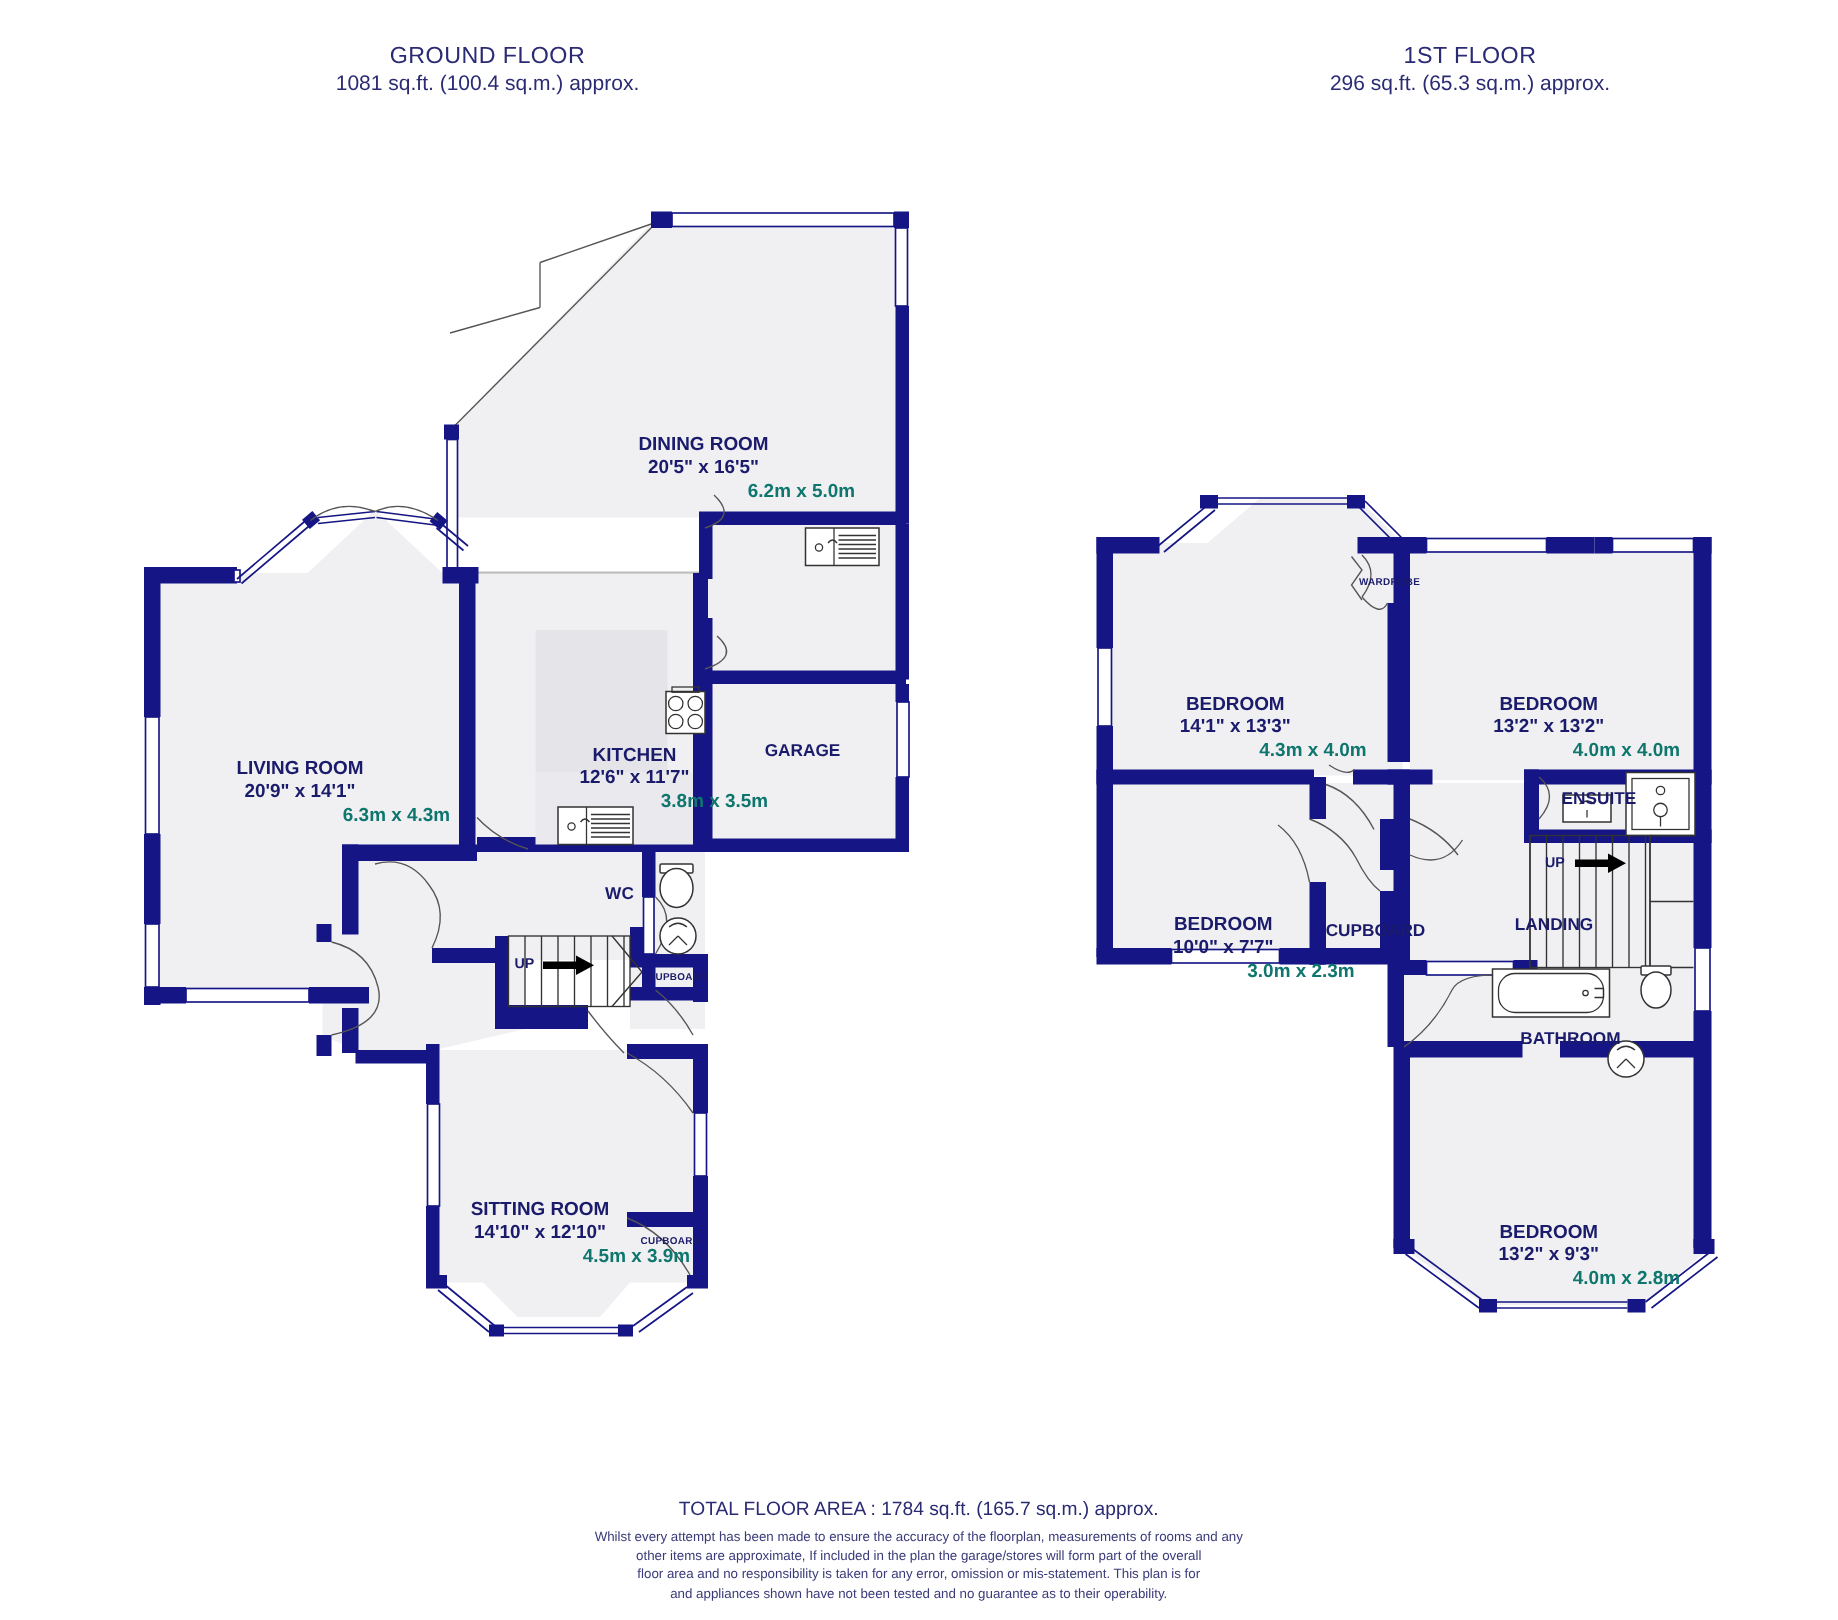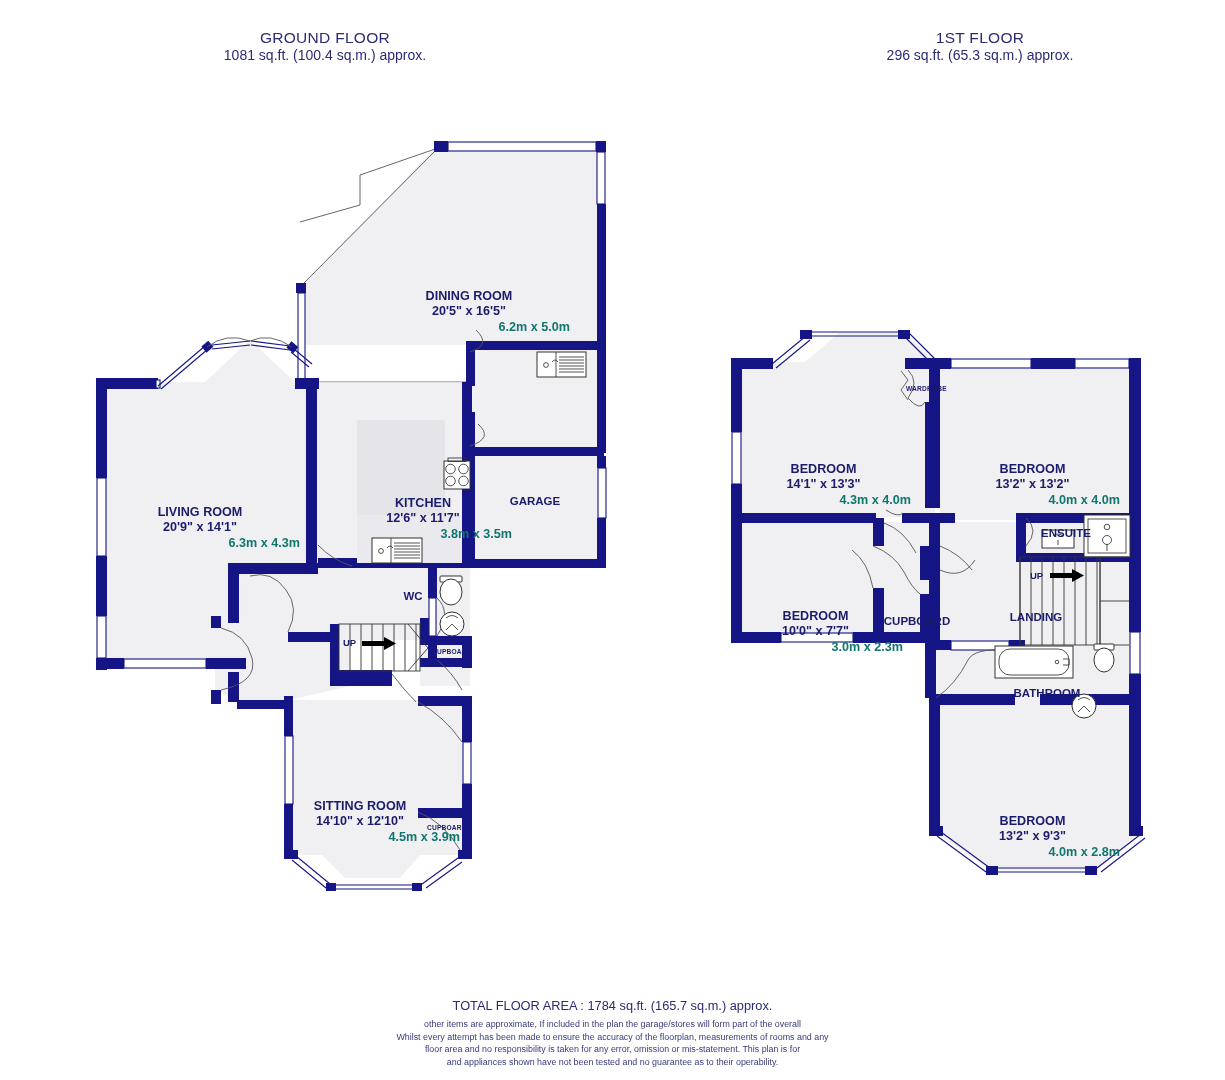--- a/index.html
+++ b/index.html
@@ -499,20 +499,20 @@
 
   <div class="tiny-lbl" style="left:906px;top:385px;">WARDROBE</div>
   <div class="small-lbl" style="left:852px;top:615px;width:130px;">CUPBOARD</div>
   <div class="small-lbl" style="left:1010px;top:527px;width:112px;">ENSUITE</div>
   <div class="small-lbl" style="left:972px;top:591px;width:128px;margin-top:20px;">LANDING</div>
   <div class="small-lbl" style="left:985px;top:687px;width:124px;">BATHROOM</div>
   <div class="up-lbl" style="left:1030px;top:570px;">UP</div>
 
   <div id="footer">
     <div class="total">TOTAL FLOOR AREA : 1784 sq.ft. (165.7 sq.m.) approx.</div>
+    <div class="disc">Whilst every attempt has been made to ensure the accuracy of the floorplan, measurements of rooms and any</div>
     <div class="disc">other items are approximate, If included in the plan the garage/stores will form part of the overall</div>
-    <div class="disc">Whilst every attempt has been made to ensure the accuracy of the floorplan, measurements of rooms and any</div>
     <div class="disc">floor area and no responsibility is taken for any error, omission or mis-statement. This plan is for</div>
     <div class="disc">and appliances shown have not been tested and no guarantee as to their operability.</div>
 
   </div>
 
 </div>
 
 </body></html>

